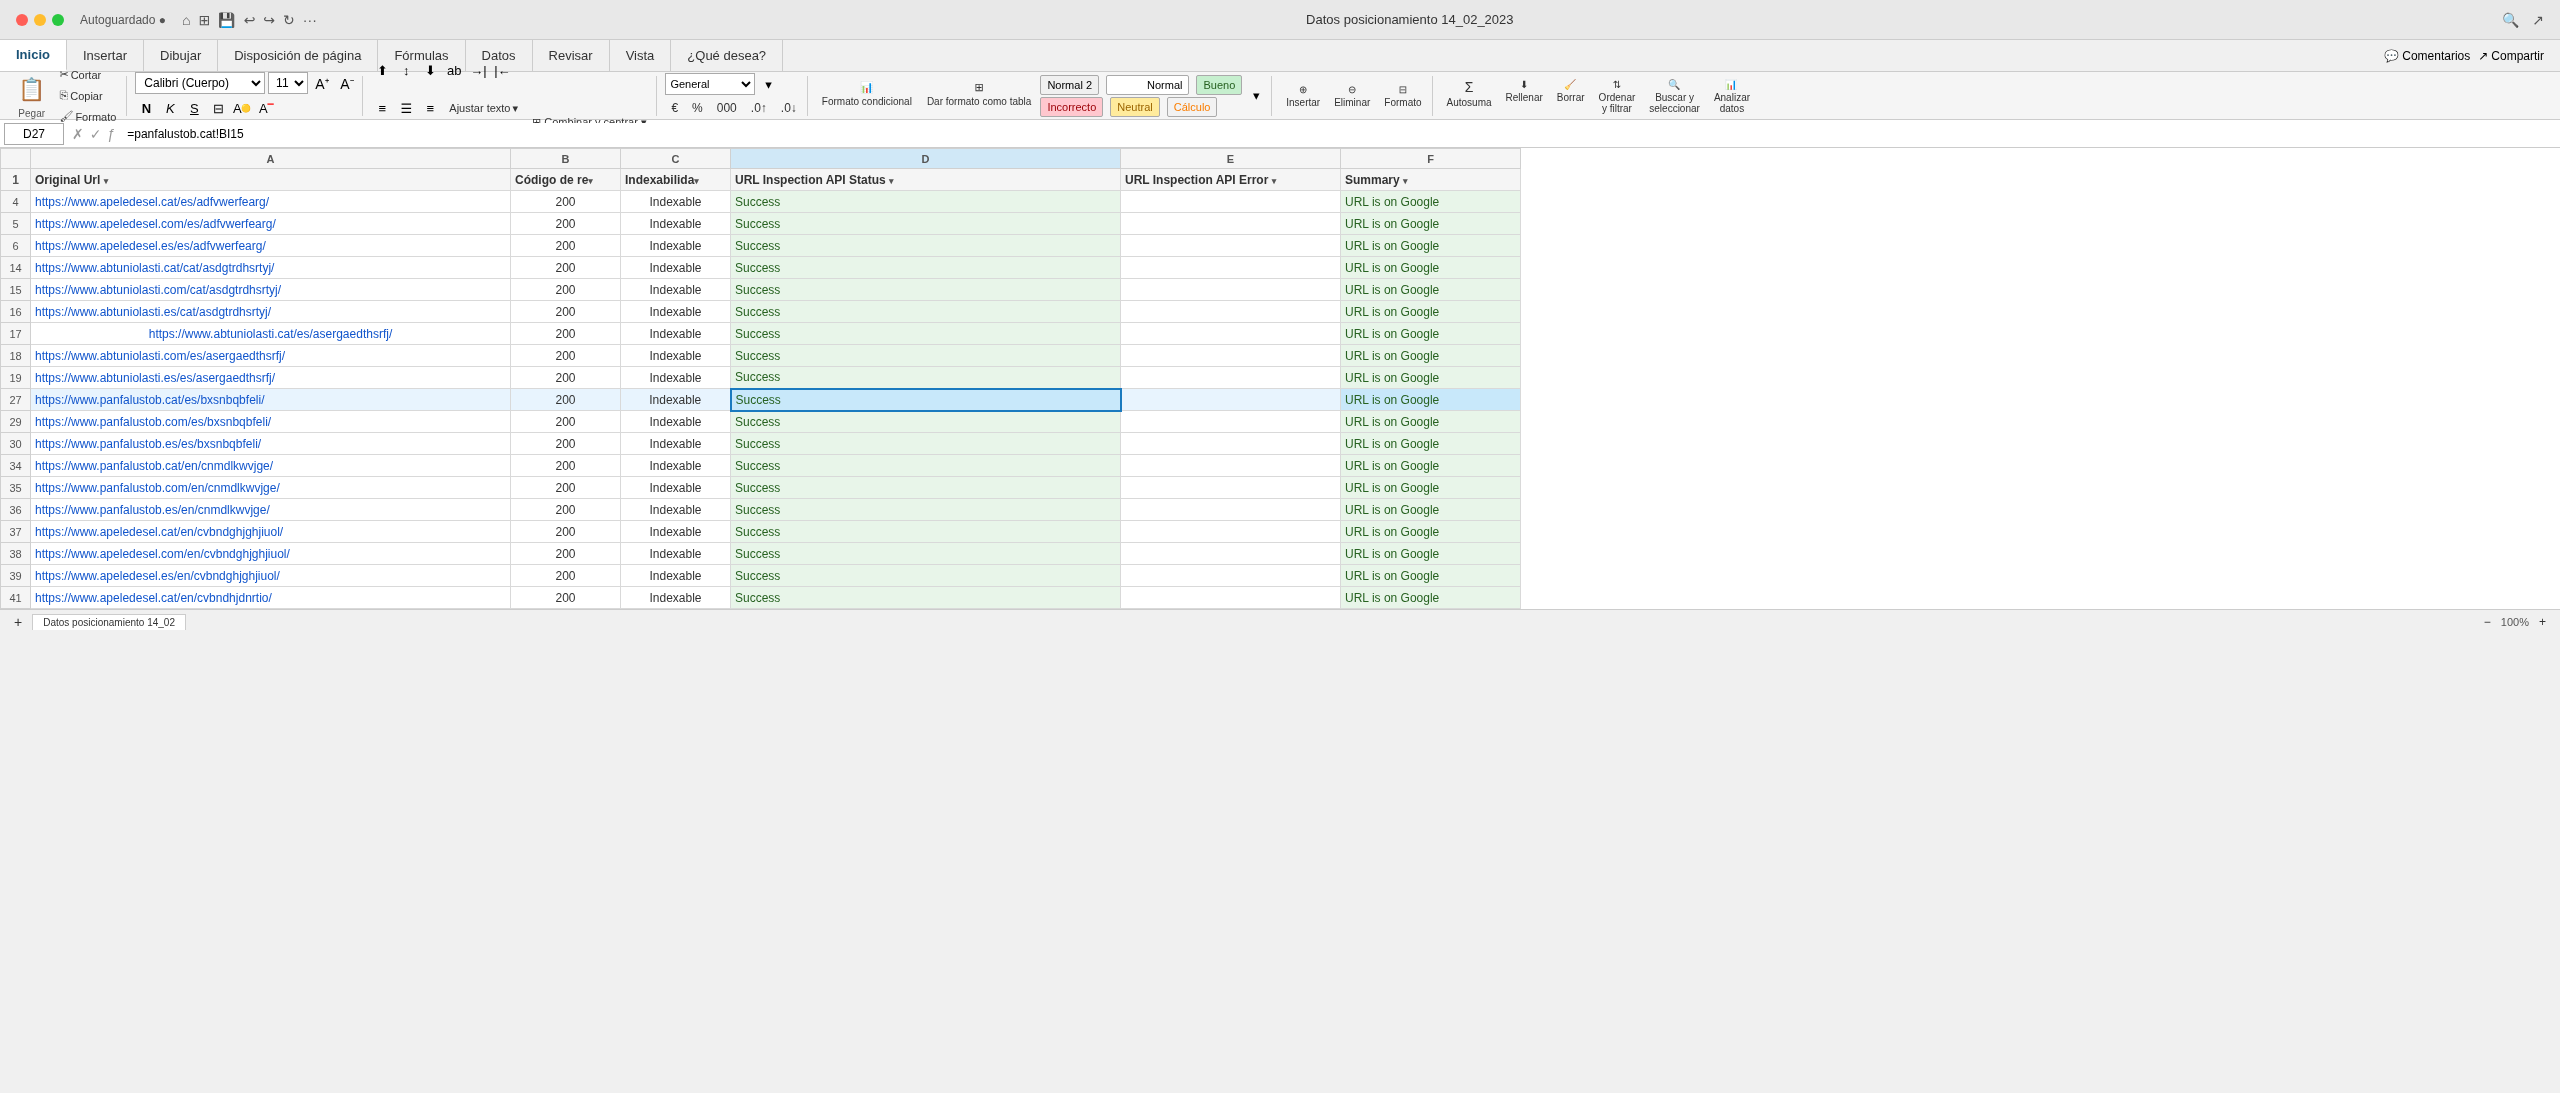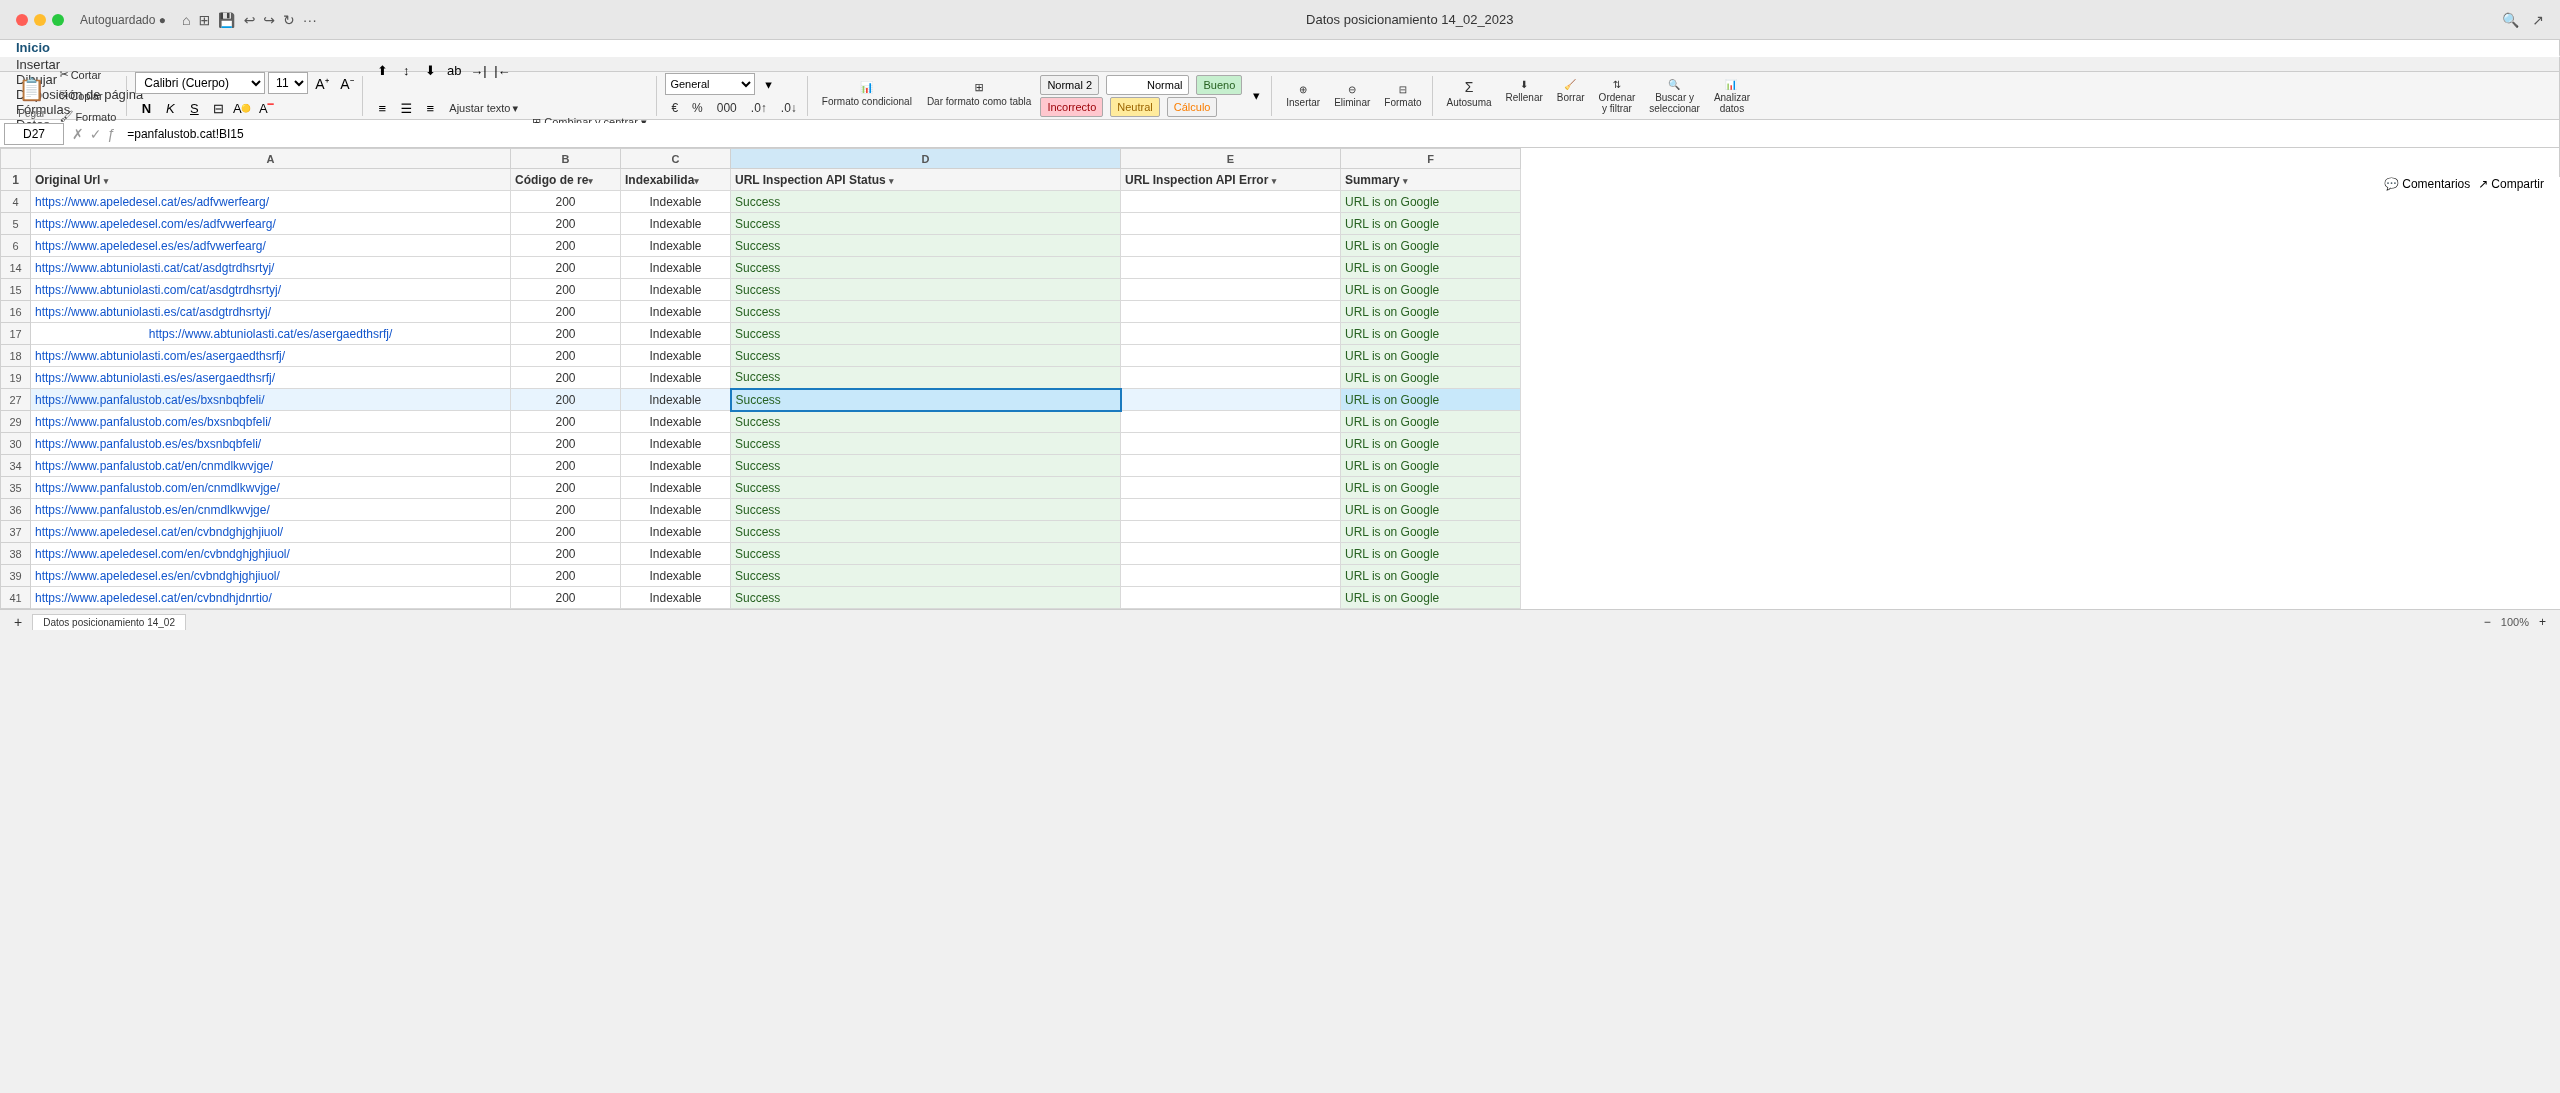--- a/index.html
+++ b/index.html
@@ -24,21 +24,20 @@
     .titlebar-icons { display: flex; gap: 8px; margin-left: 8px; color: #555; font-size: 14px; }
     .titlebar-title { flex: 1; text-align: center; font-size: 13px; color: #333; font-weight: 500; }
     .titlebar-right { display: flex; gap: 12px; color: #555; font-size: 14px; }
 
     
     .tabs {
       display: flex;
       height: 32px;
       border-bottom: 1px solid #ccc;
       background: #f0f0f0;
-      flex-direction: column;
     }
     .tab {
       padding: 0 16px;
       display: flex;
       align-items: center;
       font-size: 13px;
       cursor: pointer;
       border-right: 1px solid #ccc;
       color: #333;
     }

